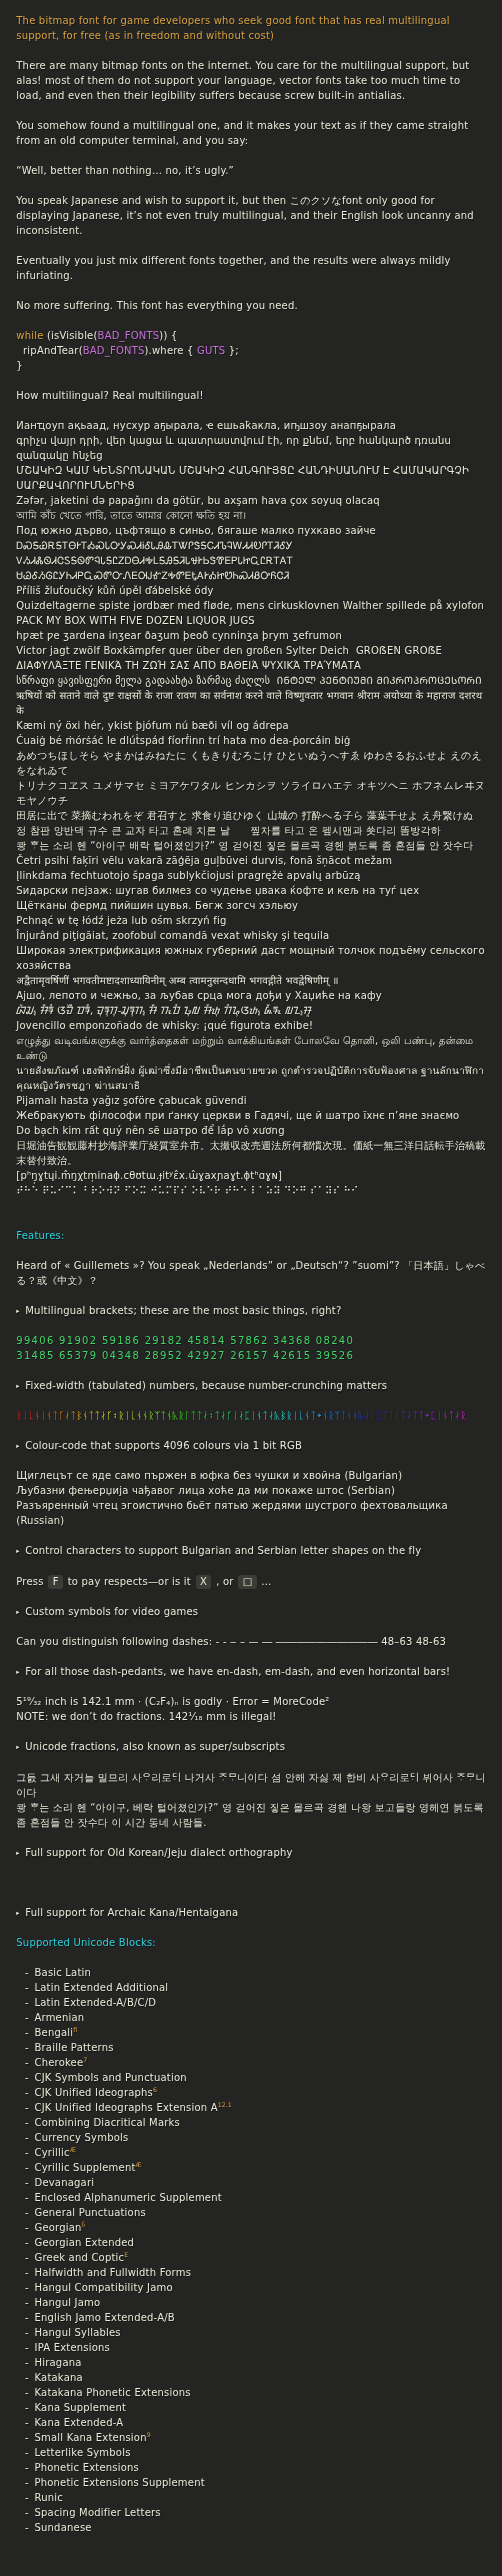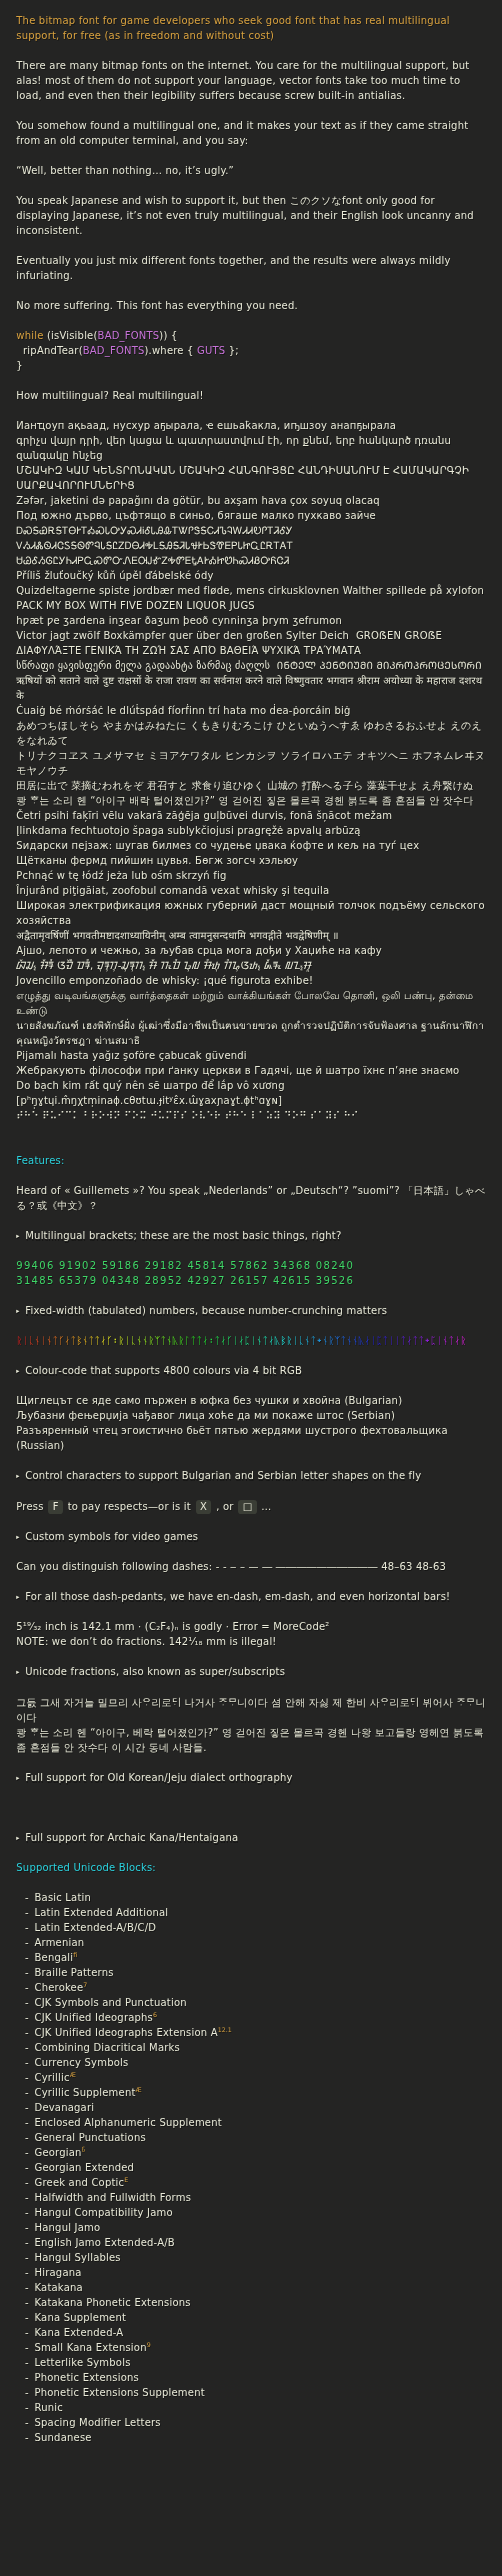--- a/index.html
+++ b/index.html
@@ -53,69 +53,73 @@
     <div class="blk k-code"><span class="c-gold">while</span><span> (isVisible(</span><span class="c-purple">BAD_FONTS</span><span>)) {</span></div>
     <div class="blk k-code"><span>  ripAndTear(</span><span class="c-purple">BAD_FONTS</span><span>).where { </span><span class="c-purple">GUTS</span><span> };</span></div>
     <div class="blk k-code"><span>}</span></div>
     <div class="blk k-gap"></div>
     <div class="blk k-p"><span>How multilingual? Real multilingual!</span></div>
     <div class="blk k-gap"></div>
     <div class="blk k-pg"><span>Ианҵоуп ақьаад, нусхур аҕырала, ҽ ешьаҟакла, иҧшзоу анапҕырала</span></div>
     <div class="blk k-pg"><span>գրիչս վայր դրի, վեր կացա և պատրաստվում էի, որ քնեմ, երբ հանկարծ դռանս զանգակը հնչեց</span></div>
     <div class="blk k-pg"><span>ՄՇԱԿԻԶ ԿԱՄ ԿԵՆՏՐՈՆԱԿԱՆ ՄՇԱԿԻԶ ՀԱՆԳՈՒՅՑԸ ՀԱՆԴԻՍԱՆՈՒՄ Է ՀԱՄԱԿԱՐԳՉԻ ՍԱՐՔԱՎՈՐՈՒՄՆԵՐԻՑ</span></div>
     <div class="blk k-pg"><span>Zəfər, jaketini də papağını da götür, bu axşam hava çox soyuq olacaq</span></div>
+    <div class="blk k-pg"><span>আমি কাঁচ খেতে পারি, তাতে আমার কোনো ক্ষতি হয় না।</span></div>
     <div class="blk k-pg"><span>Под южно дърво, цъфтящо в синьо, бягаше малко пухкаво зайче</span></div>
     <div class="blk k-pg"><span>ᎠᏍᎦᏯᎡᎦᎢᎾᎨᎢᎣᏍᏓᎤᎩᏍᏗᎥᎴᏓᎯᎲᎢᏔᎵᏕᎦᏟᏗᏖᎸᎳᏗᏗᎧᎵᎢᏘᎴᎩ ᏙᏱᏗᏜᏫᏗᏣᏚᎦᏫᏛᏄᏓᎦᏝᏃᎠᎾᏗᎭᏞᎦᎯᎦᏘᏓᏠᎨᏏᏕᏡᎬᏢᏓᏥᏩᏝᎡᎢᎪᎢ ᏌᏊᎴᏱᎶᏝᎩᏂᏗᏢᏩᏍᏛᏅᏁᎬᎺᎫᎹᏃᎭᏛᎬᎿᎪᎨᎣᏥᏬᏂᏍᏗᏰᎤᏲᏣᏘ</span></div>
     <div class="blk k-pg"><span>Příliš žluťoučký kůň úpěl ďábelské ódy</span></div>
     <div class="blk k-pg"><span>Quizdeltagerne spiste jordbær med fløde, mens cirkusklovnen Walther spillede på xylofon</span></div>
     <div class="blk k-pg"><span>PACK MY BOX WITH FIVE DOZEN LIQUOR JUGS</span></div>
     <div class="blk k-pg"><span>hƿæt ƿe ʒardena inʒear ðaʒum þeoð cynninʒa þrym ʒefrumon</span></div>
     <div class="blk k-pg"><span>Victor jagt zwölf Boxkämpfer quer über den großen Sylter Deich  GROẞEN GROẞE</span></div>
     <div class="blk k-pg"><span>ΔΙΑΦΥΛΆΞΤΕ ΓΕΝΙΚΆ ΤΗ ΖΩΉ ΣΑΣ ΑΠΌ ΒΑΘΕΙΆ ΨΥΧΙΚΆ ΤΡΑΎΜΑΤΑ</span></div>
     <div class="blk k-pg"><span>სწრაფი ყავისფერი მელა გადაახტა ზარმაც ძაღლს  ᲘᲜᲢᲔᲚ ᲞᲔᲜᲢᲘᲣᲛᲘ ᲛᲘᲙᲠᲝᲞᲠᲝᲪᲔᲡᲝᲠᲘ</span></div>
     <div class="blk k-pg"><span>ऋषियों को सताने वाले दुष्ट राक्षसों के राजा रावण का सर्वनाश करने वाले विष्णुवतार भगवान श्रीराम अयोध्या के महाराज दशरथ के</span></div>
+    <div class="blk k-pg"><span>Kæmi ný öxi hér, ykist þjófum nú bæði víl og ádrepa</span></div>
     <div class="blk k-pg"><span>Ċuaiġ bé ṁórṡáċ le dlúṫspád fíorḟinn trí hata mo ḋea-ṗorcáin biġ</span></div>
     <div class="blk k-pg"><span>あめつちほしそら やまかはみねたに くもきりむろこけ ひといぬうへすゑ ゆわさるおふせよ えのえをなれゐて</span></div>
     <div class="blk k-pg"><span>トリナクコヱス ユメサマセ ミヨアケワタル ヒンカシヲ ソライロハエテ オキツヘニ ホフネムレヰヌ モヤノウチ</span></div>
     <div class="blk k-pg"><span>田居に出で 菜摘むわれをぞ 君召すと 求食り追ひゆく 山城の 打酔へる子ら 藻葉干せよ え舟繋けぬ</span></div>
+    <div class="blk k-pg"><span>정 참판 양반댁 규수 큰 교자 타고 혼례 치른 날      찦차를 타고 온 펲시맨과 쑛다리 똠방각하</span></div>
     <div class="blk k-pg"><span>쾅 ᄒᆞ는 소리 헨 “아이구 배락 털어졌인가?” 영 걷어진 짛은 몰르곡 경헨 붉도록 좀 혼점들 안 잣수다</span></div>
     <div class="blk k-pg"><span>Četri psihi faķīri vēlu vakarā zāģēja guļbūvei durvis, fonā šņācot mežam</span></div>
     <div class="blk k-pg"><span>Įlinkdama fechtuotojo špaga sublykčiojusi pragręžė apvalų arbūzą</span></div>
     <div class="blk k-pg"><span>Ѕидарски пејзаж: шугав билмез со чудење џвака ќофте и кељ на туѓ цех</span></div>
     <div class="blk k-pg"><span>Щётканы фермд пийшин цувья. Бөгж зогсч хэльюу</span></div>
     <div class="blk k-pg"><span>Pchnąć w tę łódź jeża lub ośm skrzyń fig</span></div>
     <div class="blk k-pg"><span>Înjurând piţigăiat, zoofobul comandă vexat whisky şi tequila</span></div>
     <div class="blk k-pg"><span>Широкая электрификация южных губерний даст мощный толчок подъёму сельского хозяйства</span></div>
     <div class="blk k-pg"><span>अद्वैतामृवर्षिणीं भगवतीमष्टादशाध्यायिनीम् अम्ब त्वामनुसन्दधामि भगवद्गीते भवद्वेषिणीम् ॥</span></div>
     <div class="blk k-pg"><span>Ајшо, лепото и чежњо, за љубав срца мога дођи у Хаџиће на кафу</span></div>
     <div class="blk k-pg"><span>ᮘᮨᮎ᮪ ᮞᮩᮛᮤ ᮃᮙᮨᮀ ᮕᮛᮤ, ᮙᮥᮛᮥᮊᮥ-ᮎᮥᮛᮥᮊ᮪ ᮞᮩ ᮊᮧᮕᮤ ᮌᮥᮜ ᮞᮤᮒᮥ ᮊᮤᮐᮥᮃᮒ᮪ ᮏᮩᮛᮧ ᮜᮔ᮪ᮞᮣ</span></div>
     <div class="blk k-pg"><span>Jovencillo emponzoñado de whisky: ¡qué figurota exhibe!</span></div>
     <div class="blk k-pg"><span>எழுத்து வடிவங்களுக்கு வார்த்தைகள் மற்றும் வாக்கியங்கள் போலவே தொனி, ஒலி பண்பு, தன்மை உண்டு</span></div>
     <div class="blk k-pg"><span>นายสังฆภัณฑ์ เฮงพิทักษ์ฝั่ง ผู้เฒ่าซึ่งมีอาชีพเป็นฅนขายฃวด ถูกตำรวจปฏิบัติการจับฟ้องศาล ฐานลักนาฬิกาคุณหญิงวัตรชฎา ฆ่านสมาธิ</span></div>
     <div class="blk k-pg"><span>Pijamalı hasta yağız şoföre çabucak güvendi</span></div>
     <div class="blk k-pg"><span>Жебракують філософи при ґанку церкви в Гадячі, ще й шатро їхнє п’яне знаємо</span></div>
     <div class="blk k-pg"><span>Do bạch kim rất quý nên sẽ шатро để lắp vô xương</span></div>
+    <div class="blk k-pg"><span>日堀油告観観藤村抄海評業庁経質室弁市。太撮収改売週法所何都慣次現。価紙一無三洋日話転手治稿載末替付致治。</span></div>
     <div class="blk k-pg"><span>[pʰŋ̩ɣtɥi.m̂ŋχtm̩inaɸ.cθʊtɯ.ɟitʸɛ̂x.ɯ̂ɣaxɲaɣt.ɸtʰɑɣɴ]</span></div>
     <div class="blk k-pg"><span>⠞⠓⠑ ⠟⠥⠊⠉⠅ ⠃⠗⠕⠺⠝ ⠋⠕⠭ ⠚⠥⠍⠏⠎ ⠕⠧⠑⠗ ⠞⠓⠑ ⠇⠁⠵⠽ ⠙⠕⠛ ⠎⠁⠽⠎ ⠓⠊</span></div>
     <div class="blk k-gap"></div>
     <div class="blk k-gap"></div>
     <div class="blk k-h c-cyan"><span>Features:</span></div>
     <div class="blk k-gap"></div>
     <div class="blk k-p"><span>Heard of « Guillemets »? You speak „Nederlands” or „Deutsch“? ”suomi”? 「日本語」しゃべる？或《中文》？</span></div>
     <div class="blk k-gap"></div>
     <div class="blk k-b"><span class="tri">▸</span><span>Multilingual brackets; these are the most basic things, right?</span></div>
     <div class="blk k-gap"></div>
     <div class="blk k-nums c-green"><span>99406 91902 59186 29182 45814 57862 34368 08240</span></div>
     <div class="blk k-nums c-green"><span>31485 65379 04348 28952 42927 26157 42615 39526</span></div>
     <div class="blk k-gap"></div>
     <div class="blk k-b"><span class="tri">▸</span><span>Fixed-width (tabulated) numbers, because number-crunching matters</span></div>
     <div class="blk k-gap"></div>
     <div class="blk k-rainbow"><span style="color: rgb(249, 31, 31);">ᚱ</span><span style="color: rgb(249, 46, 31);">ᛁ</span><span style="color: rgb(249, 60, 31);">ᚳ</span><span style="color: rgb(249, 75, 31);">ᚾ</span><span style="color: rgb(249, 89, 31);">ᛁ</span><span style="color: rgb(249, 104, 31);">ᚾ</span><span style="color: rgb(249, 118, 31);">ᛏ</span><span style="color: rgb(249, 133, 31);">ᚴ</span><span style="color: rgb(249, 148, 31);">ᛅ</span><span style="color: rgb(249, 162, 31);">ᛏ</span><span style="color: rgb(249, 180, 31);">ᛒ</span><span style="color: rgb(249, 195, 31);">ᚾ</span><span style="color: rgb(249, 209, 31);">ᛏ</span><span style="color: rgb(249, 224, 31);">ᛏ</span><span style="color: rgb(249, 238, 31);">ᛅ</span><span style="color: rgb(246, 249, 31);">ᚴ</span><span style="color: rgb(231, 249, 31);">᛬</span><span style="color: rgb(217, 249, 31);">ᚱ</span><span style="color: rgb(202, 249, 31);">ᛁ</span><span style="color: rgb(187, 249, 31);">ᚳ</span><span style="color: rgb(173, 249, 31);">ᚾ</span><span style="color: rgb(158, 249, 31);">ᚾ</span><span style="color: rgb(144, 249, 31);">ᚱ</span><span style="color: rgb(129, 249, 31);">ᛉ</span><span style="color: rgb(115, 249, 31);">ᛏ</span><span style="color: rgb(100, 249, 31);">ᚾ</span><span style="color: rgb(86, 249, 31);">ᚣ</span><span style="color: rgb(71, 249, 31);">ᚱ</span><span style="color: rgb(53, 249, 31);">ᛚ</span><span style="color: rgb(39, 249, 31);">ᛏ</span><span style="color: rgb(31, 249, 39);">ᛏ</span><span style="color: rgb(31, 249, 53);">ᛅ</span><span style="color: rgb(31, 249, 68);">᛬</span><span style="color: rgb(31, 249, 82);">ᛏ</span><span style="color: rgb(31, 249, 97);">ᛅ</span><span style="color: rgb(31, 249, 111);">ᚴ</span><span style="color: rgb(31, 249, 126);">ᛁ</span><span style="color: rgb(31, 249, 140);">ᛅ</span><span style="color: rgb(31, 249, 155);">ᛈ</span><span style="color: rgb(31, 249, 169);">ᛁ</span><span style="color: rgb(31, 249, 184);">ᚾ</span><span style="color: rgb(31, 249, 198);">ᛏ</span><span style="color: rgb(31, 249, 213);">ᛅ</span><span style="color: rgb(31, 249, 227);">ᚣ</span><span style="color: rgb(31, 249, 242);">ᛒ</span><span style="color: rgb(31, 242, 249);">ᚱ</span><span style="color: rgb(31, 227, 249);">ᛁ</span><span style="color: rgb(31, 209, 249);">ᚳ</span><span style="color: rgb(31, 195, 249);">ᚾ</span><span style="color: rgb(31, 180, 249);">ᛏ</span><span style="color: rgb(31, 166, 249);">᛭</span><span style="color: rgb(31, 151, 249);">ᚾ</span><span style="color: rgb(31, 137, 249);">ᚱ</span><span style="color: rgb(31, 122, 249);">ᛉ</span><span style="color: rgb(31, 108, 249);">ᛏ</span><span style="color: rgb(31, 93, 249);">ᚾ</span><span style="color: rgb(31, 78, 249);">ᚾ</span><span style="color: rgb(31, 64, 249);">ᚣ</span><span style="color: rgb(31, 49, 249);">ᛅ</span><span style="color: rgb(31, 35, 249);">ᛁ</span><span style="color: rgb(42, 31, 249);">ᛈ</span><span style="color: rgb(57, 31, 249);">ᛏ</span><span style="color: rgb(71, 31, 249);">ᛁ</span><span style="color: rgb(86, 31, 249);">ᛁ</span><span style="color: rgb(100, 31, 249);">ᛏ</span><span style="color: rgb(118, 31, 249);">ᛅ</span><span style="color: rgb(133, 31, 249);">ᛏ</span><span style="color: rgb(148, 31, 249);">ᛏ</span><span style="color: rgb(162, 31, 249);">᛭</span><span style="color: rgb(177, 31, 249);">ᛈ</span><span style="color: rgb(191, 31, 249);">ᛁ</span><span style="color: rgb(206, 31, 249);">ᚾ</span><span style="color: rgb(220, 31, 249);">ᛏ</span><span style="color: rgb(235, 31, 249);">ᛅ</span><span style="color: rgb(249, 31, 249);">ᚱ</span></div>
     <div class="blk k-gap"></div>
-    <div class="blk k-b"><span class="tri">▸</span><span>Colour-code that supports 4800 colours via 4 bit RGB</span></div>
+    <div class="blk k-b"><span class="tri">▸</span><span>Colour-code that supports 4096 colours via 1 bit RGB</span></div>
     <div class="blk k-gap"></div>
     <div class="blk k-p"><span>Щиглецът се яде само пържен в юфка без чушки и хвойна (Bulgarian)</span></div>
     <div class="blk k-p"><span>Љубазни фењерџија чађавог лица хоће да ми покаже штос (Serbian)</span></div>
     <div class="blk k-p"><span>Разъяренный чтец эгоистично бьёт пятью жердями шустрого фехтовальщика (Russian)</span></div>
     <div class="blk k-gap"></div>
     <div class="blk k-b"><span class="tri">▸</span><span>Control characters to support Bulgarian and Serbian letter shapes on the fly</span></div>
     <div class="blk k-gap"></div>
     <div class="blk k-p"><span>Press </span><span class="keycap">F</span><span> to pay respects—or is it </span><span class="keycap">X</span><span> , or </span><span class="keycap">□</span><span> …</span></div>
     <div class="blk k-gap"></div>
     <div class="blk k-b"><span class="tri">▸</span><span>Custom symbols for video games</span></div>
@@ -158,20 +162,21 @@
     <div class="blk k-li"><span class="dash">-</span><span>Enclosed Alphanumeric Supplement</span></div>
     <div class="blk k-li"><span class="dash">-</span><span>General Punctuations</span></div>
     <div class="blk k-li"><span class="dash">-</span><span>Georgian</span><span class="supmark">ნ</span></div>
     <div class="blk k-li"><span class="dash">-</span><span>Georgian Extended</span></div>
     <div class="blk k-li"><span class="dash">-</span><span>Greek and Coptic</span><span class="supmark">E</span></div>
     <div class="blk k-li"><span class="dash">-</span><span>Halfwidth and Fullwidth Forms</span></div>
     <div class="blk k-li"><span class="dash">-</span><span>Hangul Compatibility Jamo</span></div>
     <div class="blk k-li"><span class="dash">-</span><span>Hangul Jamo</span></div>
     <div class="blk k-li"><span class="dash">-</span><span>English Jamo Extended-A/B</span></div>
     <div class="blk k-li"><span class="dash">-</span><span>Hangul Syllables</span></div>
+    <div class="blk k-li"><span class="dash">-</span><span>IPA Extensions</span></div>
     <div class="blk k-li"><span class="dash">-</span><span>Hiragana</span></div>
     <div class="blk k-li"><span class="dash">-</span><span>Katakana</span></div>
     <div class="blk k-li"><span class="dash">-</span><span>Katakana Phonetic Extensions</span></div>
     <div class="blk k-li"><span class="dash">-</span><span>Kana Supplement</span></div>
     <div class="blk k-li"><span class="dash">-</span><span>Kana Extended-A</span></div>
     <div class="blk k-li"><span class="dash">-</span><span>Small Kana Extension</span><span class="supmark">9</span></div>
     <div class="blk k-li"><span class="dash">-</span><span>Letterlike Symbols</span></div>
     <div class="blk k-li"><span class="dash">-</span><span>Phonetic Extensions</span></div>
     <div class="blk k-li"><span class="dash">-</span><span>Phonetic Extensions Supplement</span></div>
     <div class="blk k-li"><span class="dash">-</span><span>Runic</span></div>

